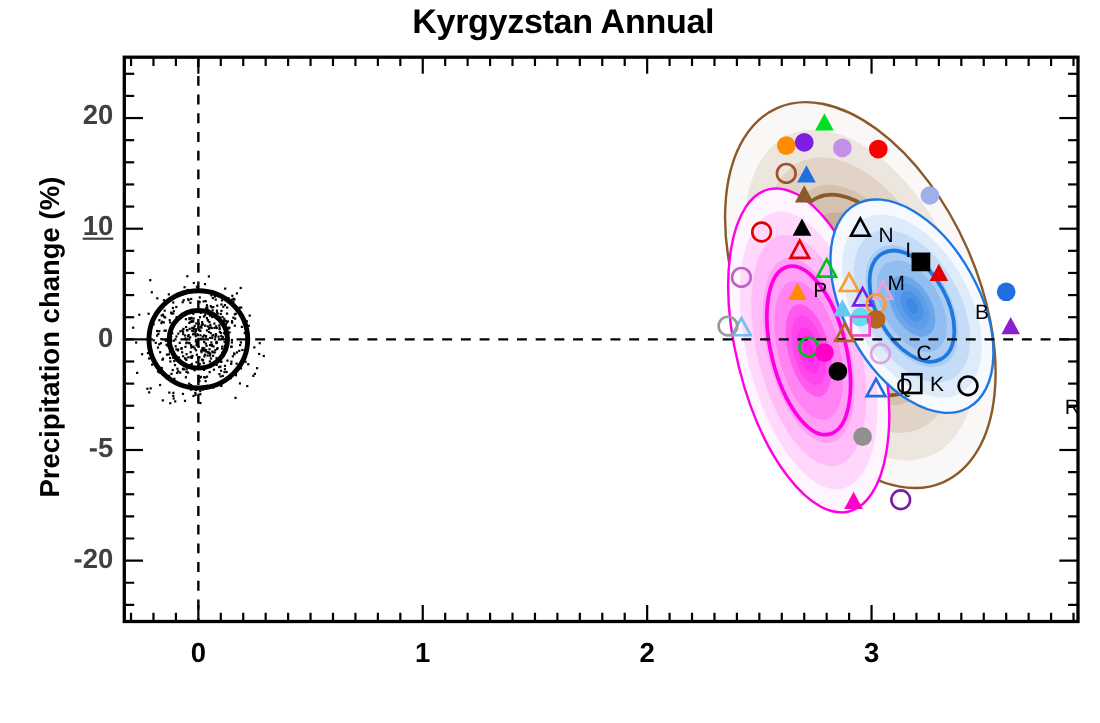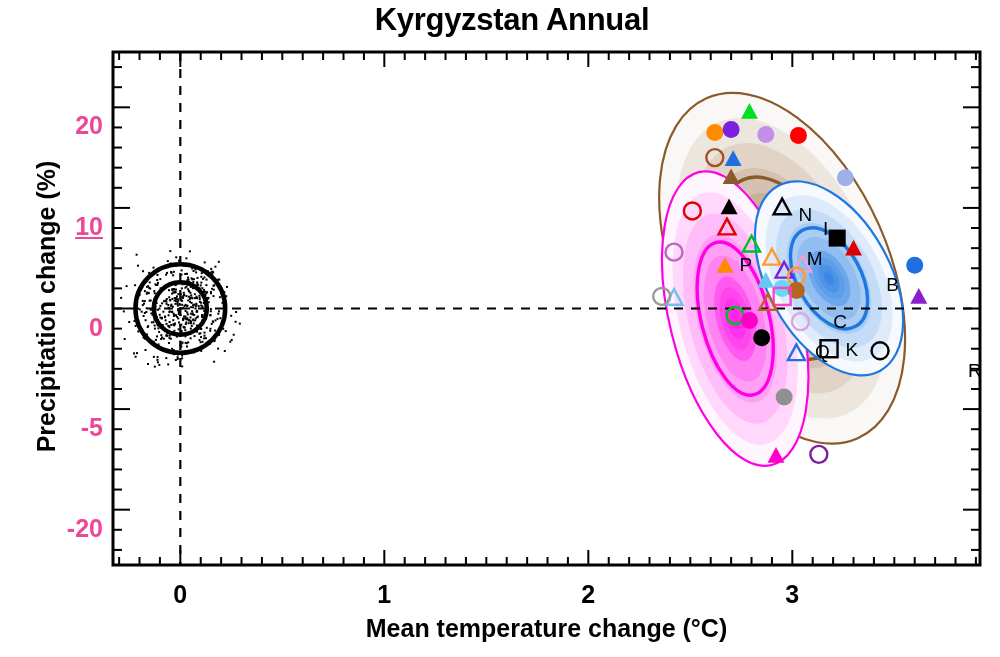--- a/index.html
+++ b/index.html
@@ -6,33 +6,32 @@
   body{width:1000px;height:657px;font-family:"Liberation Sans",sans-serif;overflow:hidden;}
   #root{position:relative;width:1000px;height:657px;background:#fff;}
   #title{position:absolute;left:0;top:2px;width:1000px;text-align:center;
          font-size:31px;font-weight:bold;color:#000;letter-spacing:-0.3px;padding-left:12px;}
   #ylabel{position:absolute;left:-214px;top:292px;width:520px;text-align:center;
           font-size:25px;font-weight:bold;color:#000;
           transform:rotate(-90deg);transform-origin:center center;}
   #xlabel{position:absolute;left:113px;top:614px;width:867px;text-align:center;
           font-size:25px;font-weight:bold;color:#000;}
   #plotsvg{position:absolute;left:0;top:0;}
-  .ytick-lab{position:absolute;font-size:25px;font-weight:bold;color:#ec4899;text-align:right;width:90px;margin-top:20px;}
+  .ytick-lab{position:absolute;font-size:25px;font-weight:bold;color:#404040;text-align:right;width:90px;}
   .xtick-lab{position:absolute;font-size:25px;font-weight:bold;color:#000;text-align:center;width:60px;}
   .mk-letter{position:absolute;font-size:19px;font-weight:normal;color:#000;
              font-family:"Liberation Sans",sans-serif;line-height:1;}
 </style>
 </head>
 <body>
 
 <div id="root">
 
   <div id="title">Kyrgyzstan Annual</div>
   <div id="ylabel">Precipitation change (%)</div>
-  <div id="xlabel">Mean temperature change (°C)</div>
 
   <svg id="plotsvg" width="1000" height="657">
       <defs>
         <clipPath id="plotclip">
           <rect x="113" y="52" width="867" height="513"></rect>
         </clipPath>
       </defs>
       <g clip-path="url(#plotclip)">
         <g transform="translate(782.12,268.26) rotate(-24)">
           <ellipse cx="0" cy="0" rx="106.08" ry="186.09" fill="rgb(250,248,247)" stroke="none"></ellipse>

